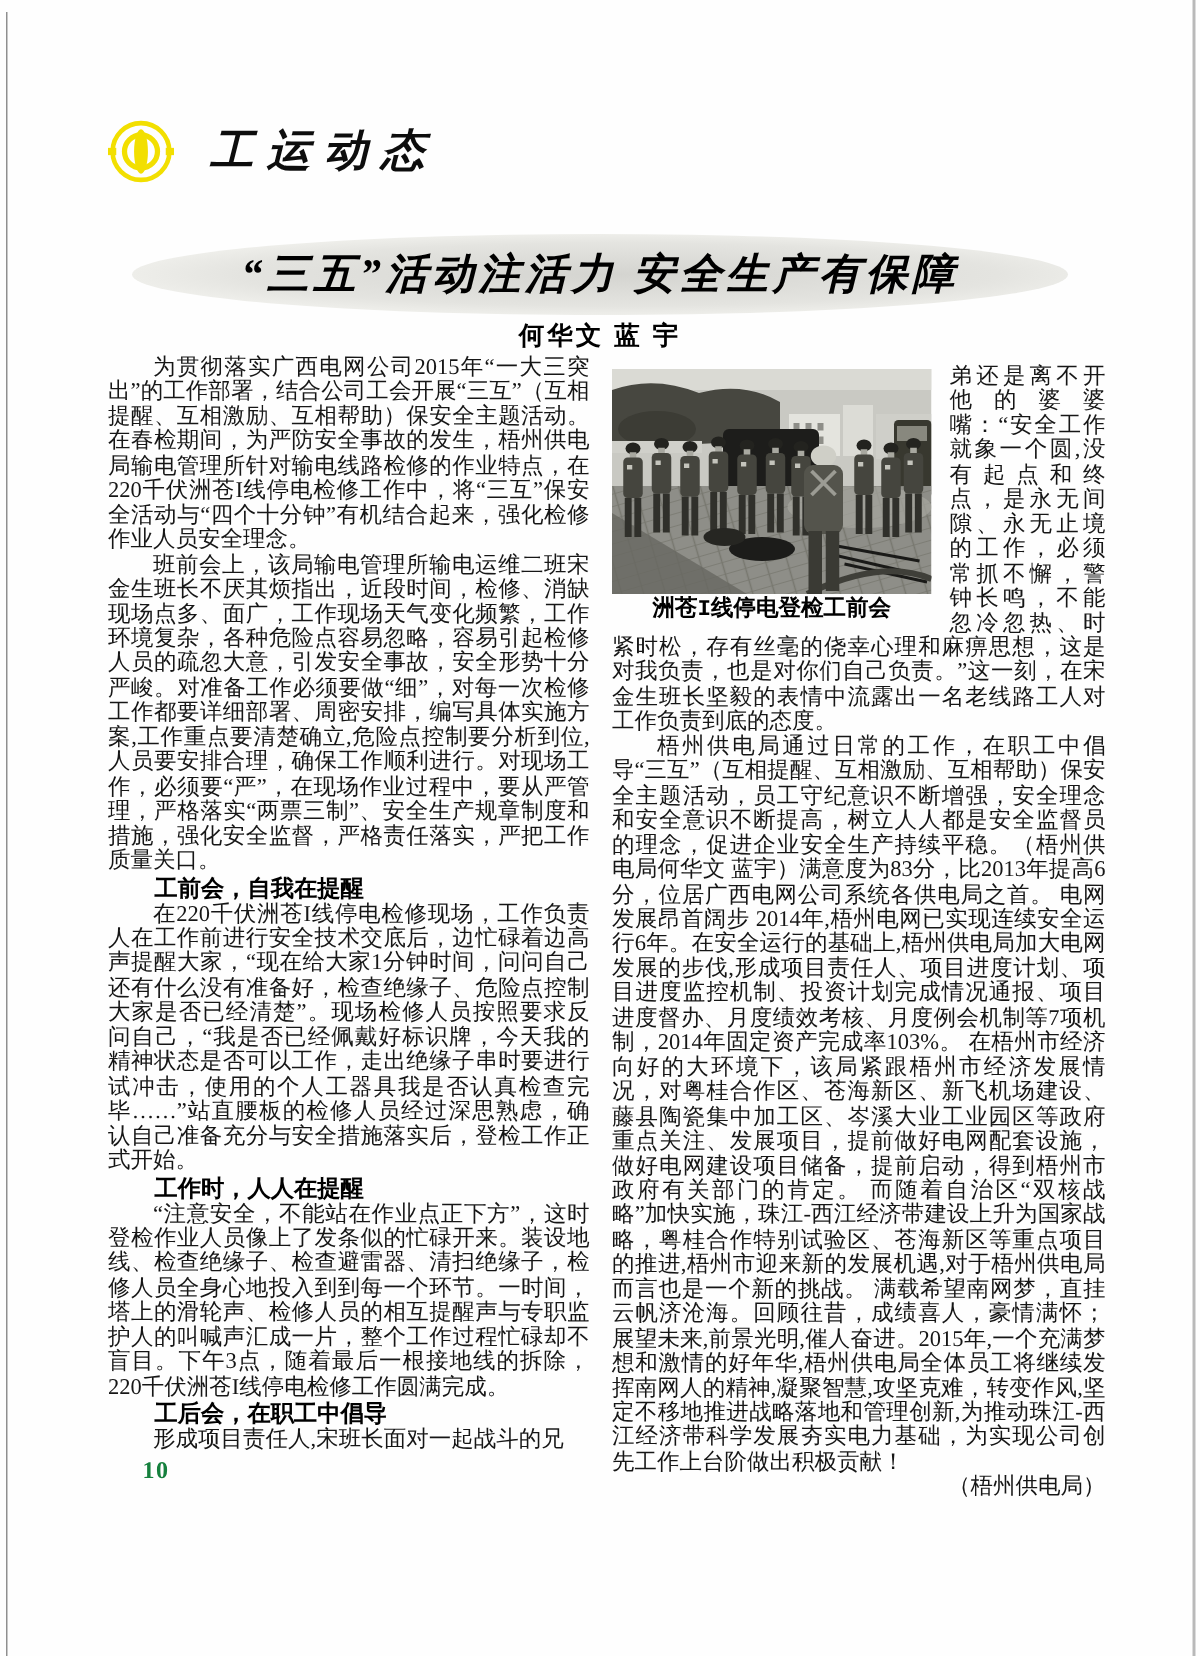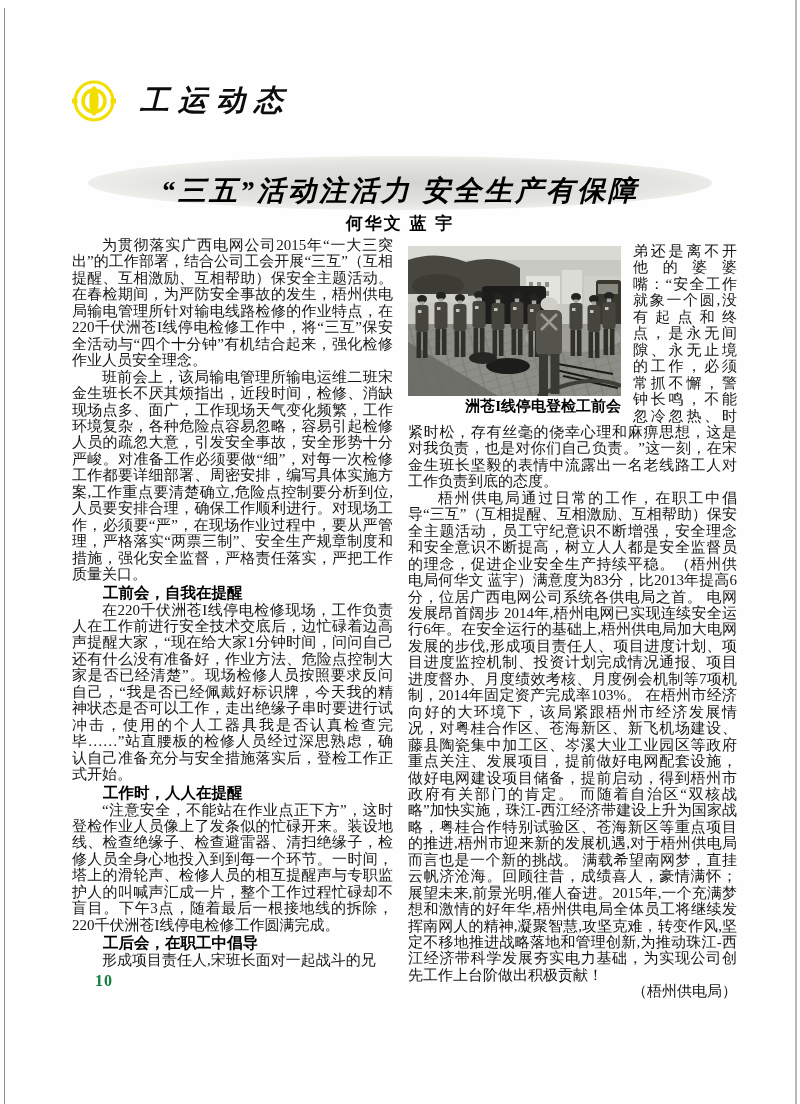--- a/index.html
+++ b/index.html
@@ -11,38 +11,38 @@
 
   
   .masthead{position:absolute;left:72px;top:79px;display:flex;align-items:center;gap:24px;}
   .emblem{display:block;}
   .masthead-title{font-family:"Liberation Serif","DejaVu Serif",serif;font-weight:bold;font-style:italic;
         font-size:29px;letter-spacing:9px;color:#0d0d0d;white-space:nowrap;}
 
   
   .title-band{position:absolute;left:88px;top:156px;width:624px;height:54px;border-radius:50%;
         background:radial-gradient(ellipse at 52% 50%, #d4d4d0 0%, #e4e4e0 55%, #f7f7f3 85%, #ffffff 100%);
-        display:flex;align-items:flex-end;justify-content:center;}
+        display:flex;align-items:center;justify-content:center;}
   .article-title{font-weight:bold;font-style:italic;font-size:28px;letter-spacing:3px;color:#000;white-space:nowrap;}
   .byline{position:absolute;left:0;top:212px;width:800px;text-align:center;
         font-family:"Liberation Sans","DejaVu Sans",sans-serif;font-weight:bold;font-size:17px;letter-spacing:2px;color:#000;}
 
   
   .col{position:absolute;font-size:15px;line-height:16.45px;text-align:justify;text-justify:inter-character;}
   .col p{margin:0;}
   .col-left{left:72px;top:237px;width:321px;}
   .col-right{left:408px;top:243px;width:329px;}
   .indent{text-indent:2em;}
   .sec{font-family:"Liberation Sans","DejaVu Sans",sans-serif;font-weight:bold;font-size:15.5px;
        line-height:19px;text-indent:2em;color:#000;}
 
   
   .photo-block{float:left;width:213px;margin:3px 12px 2px 0;}
   .photo-block svg{display:block;}
-  .caption{text-align:right;font-family:Liberation Serif, serif;font-weight:bold;
+  .caption{text-align:center;font-family:Liberation Mono, monospace;font-weight:bold;
        font-size:15px;line-height:19px;margin-top:1px;color:#000;}
   .sig{float:right;}
 
   .folio{position:absolute;left:95px;top:972px;font-size:16px;letter-spacing:1px;color:#15803d;font-weight:bold;}
 </style>
 </head>
 <body>
 
 <div class="page">
   <div class="edge edge-l"></div>
@@ -63,21 +63,21 @@
 
   <div class="title-band">
     <span class="article-title">“三五”活动注活力 安全生产有保障</span>
   </div>
   <div class="byline">何华文 蓝 宇</div>
 
   <div class="col col-left">
     <p class="indent">为贯彻落实广西电网公司2015年“一大三突出”的工作部署，结合公司工会开展“三互”（互相提醒、互相激励、互相帮助）保安全主题活动。在春检期间，为严防安全事故的发生，梧州供电局输电管理所针对输电线路检修的作业特点，在220千伏洲苍I线停电检修工作中，将“三互”保安全活动与“四个十分钟”有机结合起来，强化检修作业人员安全理念。</p>
     <p class="indent">班前会上，该局输电管理所输电运维二班宋金生班长不厌其烦指出，近段时间，检修、消缺现场点多、面广，工作现场天气变化频繁，工作环境复杂，各种危险点容易忽略，容易引起检修人员的疏忽大意，引发安全事故，安全形势十分严峻。对准备工作必须要做“细”，对每一次检修工作都要详细部署、周密安排，编写具体实施方案,工作重点要清楚确立,危险点控制要分析到位,人员要安排合理，确保工作顺利进行。对现场工作，必须要“严”，在现场作业过程中，要从严管理，严格落实“两票三制”、安全生产规章制度和措施，强化安全监督，严格责任落实，严把工作质量关口。</p>
     <p class="sec">工前会，自我在提醒</p>
-    <p class="indent">在220千伏洲苍I线停电检修现场，工作负责人在工作前进行安全技术交底后，边忙碌着边高声提醒大家，“现在给大家1分钟时间，问问自己还有什么没有准备好，作业方法、危险点控制大家是否已经清楚”。现场检修人员按照要求反问自己，“我是否已经佩戴好标识牌，今天我的精神状态是否可以工作，走出绝缘子串时要进行试冲击，使用的个人工器具我是否认真检查完毕……”站直腰板的检修人员经过深思熟虑，确认自己准备充分与安全措施落实后，登检工作正式开始。</p>
+    <p class="indent">在220千伏洲苍I线停电检修现场，工作负责人在工作前进行安全技术交底后，边忙碌着边高声提醒大家，“现在给大家1分钟时间，问问自己还有什么没有准备好，检查绝缘子、危险点控制大家是否已经清楚”。现场检修人员按照要求反问自己，“我是否已经佩戴好标识牌，今天我的精神状态是否可以工作，走出绝缘子串时要进行试冲击，使用的个人工器具我是否认真检查完毕……”站直腰板的检修人员经过深思熟虑，确认自己准备充分与安全措施落实后，登检工作正式开始。</p>
     <p class="sec">工作时，人人在提醒</p>
     <p class="indent">“注意安全，不能站在作业点正下方”，这时登检作业人员像上了发条似的忙碌开来。装设地线、检查绝缘子、检查避雷器、清扫绝缘子，检修人员全身心地投入到到每一个环节。一时间，塔上的滑轮声、检修人员的相互提醒声与专职监护人的叫喊声汇成一片，整个工作过程忙碌却不盲目。下午3点，随着最后一根接地线的拆除，220千伏洲苍I线停电检修工作圆满完成。</p>
     <p class="sec">工后会，在职工中倡导</p>
     <p class="indent">形成项目责任人,宋班长面对一起战斗的兄</p>
   </div>
 
   <div class="col col-right">
     <div class="photo-block">
       <svg width="213" height="150" viewBox="0 0 213 150">
         <defs>

